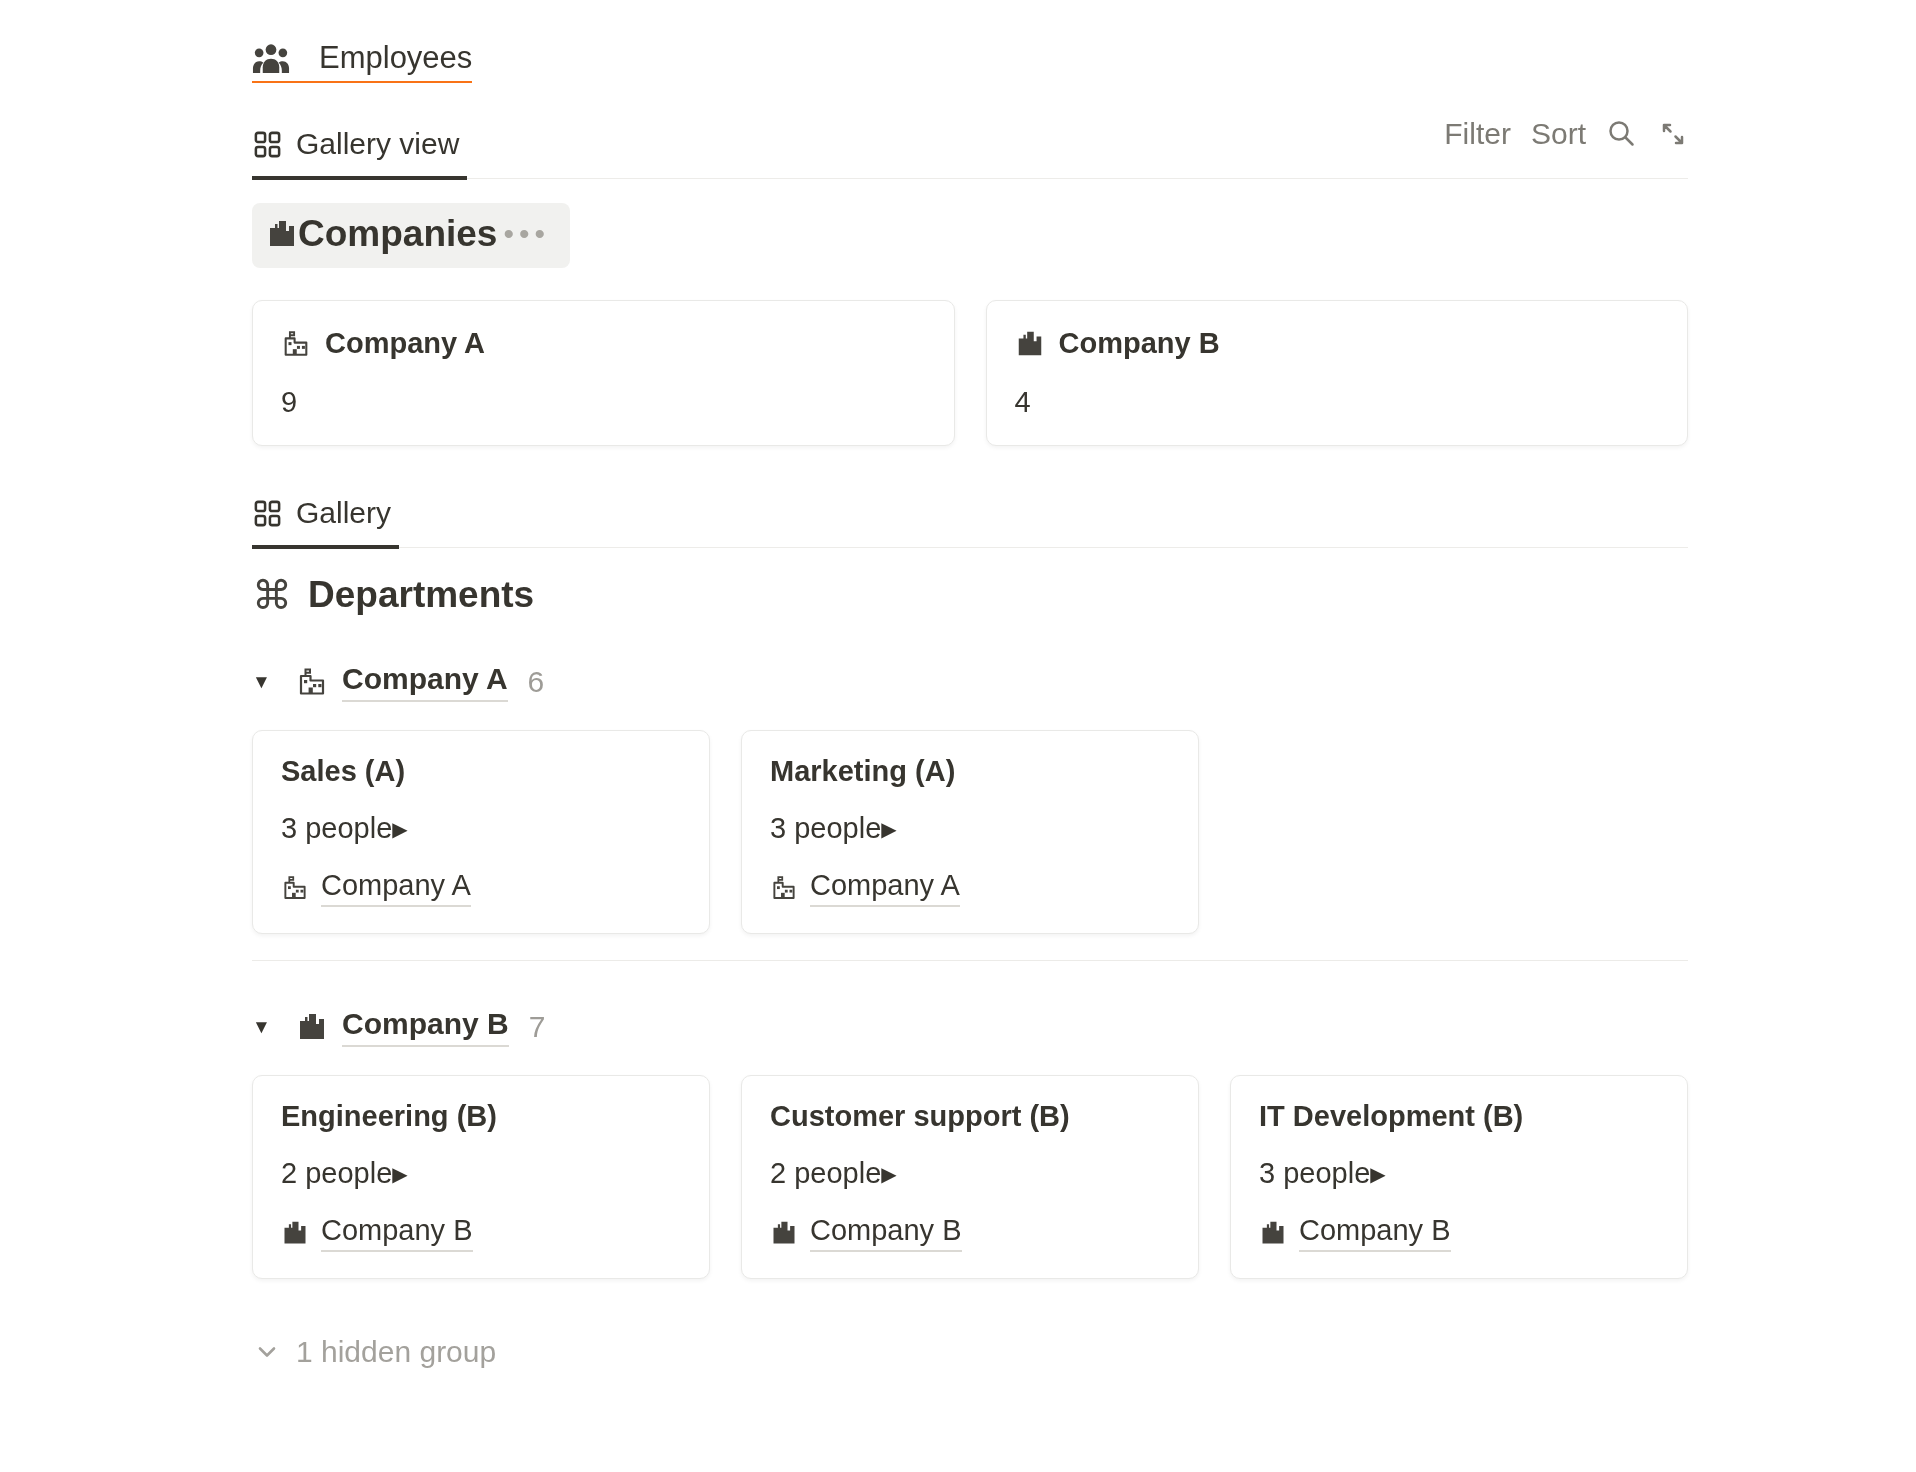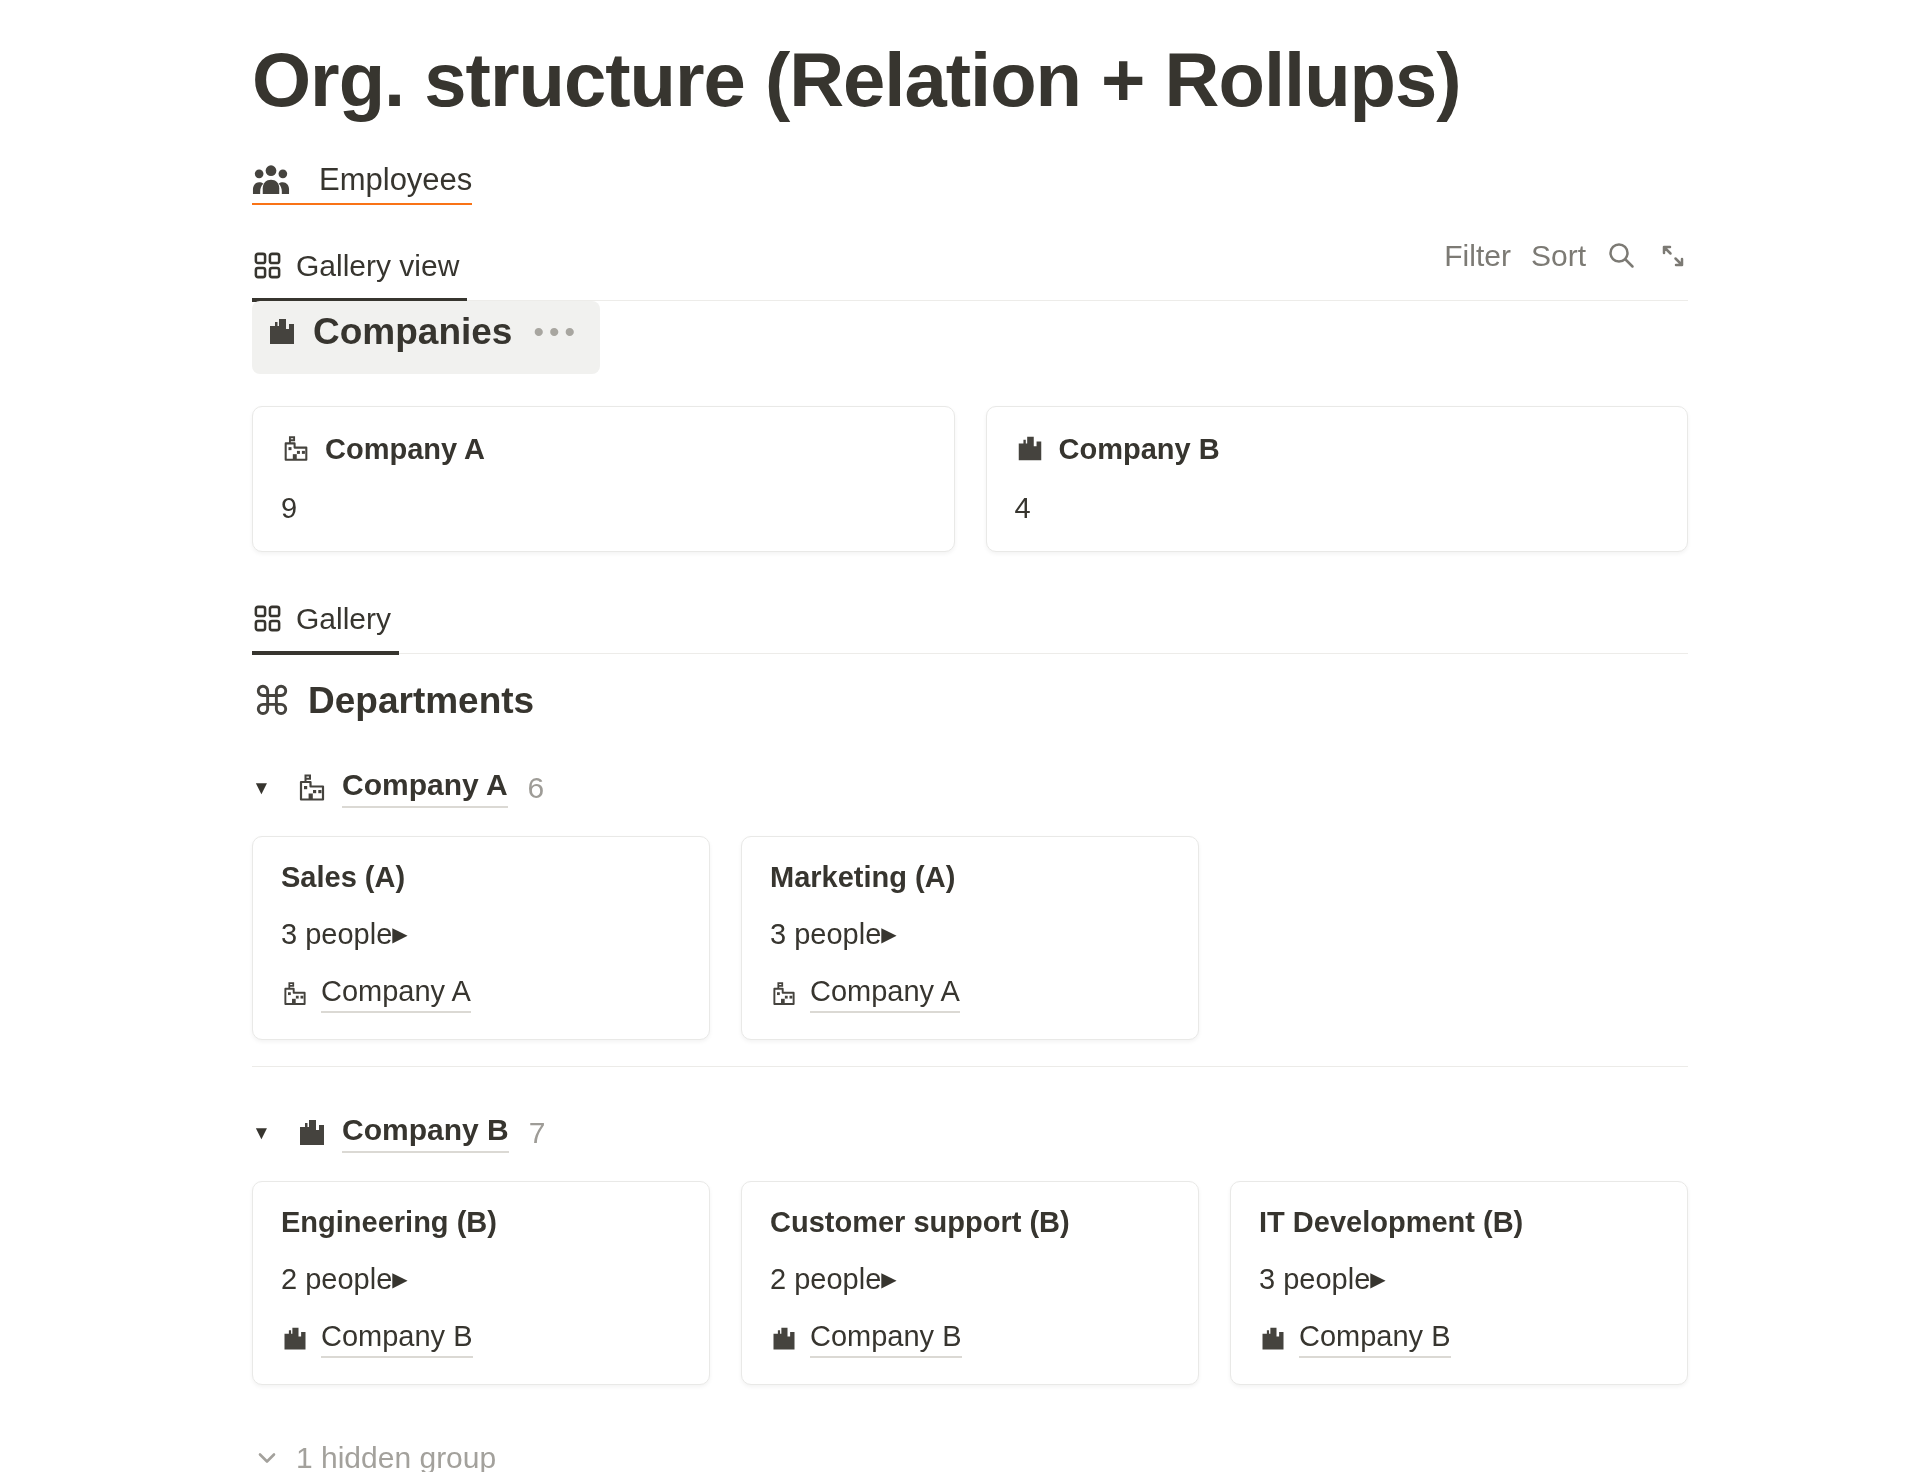--- a/index.html
+++ b/index.html
@@ -41,22 +41,22 @@
     cursor: pointer;
   }
   .toolbar-controls {
     display: flex; align-items: center; gap: 20px;
     padding-bottom: 16px;
     color: #7C7A74; font-size: 30px;
   }
   .toolbar-controls .ctrl { cursor: pointer; }
 
   .section-header {
-    display: inline-flex; align-items: center; gap: 15px;
-    padding: 10px 20px 21px 14px;
+    display: inline-flex; align-items: center; 
+    margin-top: 24px; padding: 10px 20px 13px 14px;
     border-radius: 8px;
   }
   .section-header.shaded { background: #F1F1EF; }
   .section-title { font-size: 37px; font-weight: 700; }
   .dots { color: #A8A6A0; font-size: 30px; letter-spacing: 5px; margin-left: 6px; line-height: 0; }
 
   .cards-grid-2 { margin-top: 32px; display: grid; grid-template-columns: 1fr 1fr; gap: 31px; }
   .cards-grid-3 { margin-top: 28px; display: grid; grid-template-columns: 1fr 1fr 1fr; gap: 31px; }
 
   .card {
@@ -97,21 +97,20 @@
 
   .cmd-glyph { font-family: "DejaVu Sans", sans-serif; font-size: 40px; color: #45433E; line-height: 1; }
   .icon { display: inline-flex; flex: none; }
 </style>
 </head>
 <body>
 
 <div class="container">
 
   
-  <h1 class="page-title">Org. structure (Relation + Rollups)</h1>
 
   
   <div class="breadcrumb-row">
     <span class="breadcrumb">
       <span class="icon">
         <svg width="38" height="33" viewBox="0 0 36 32">
           <circle cx="18" cy="7.5" r="5.2" fill="#45433E"></circle>
           <path d="M10 30 v-5.5 c0-5 3.4-8.2 8-8.2 s8 3.2 8 8.2 V30 z" fill="#45433E"></path>
           <circle cx="6.5" cy="10.5" r="4.2" fill="#45433E"></circle>
           <path d="M0.5 30 v-4.5 c0-4 2.6-6.8 6-6.8 c1.6 0 3 .5 4 1.4 c-1.9 1.9-3 4.6-3 7.6 V30 z" fill="#45433E"></path>

